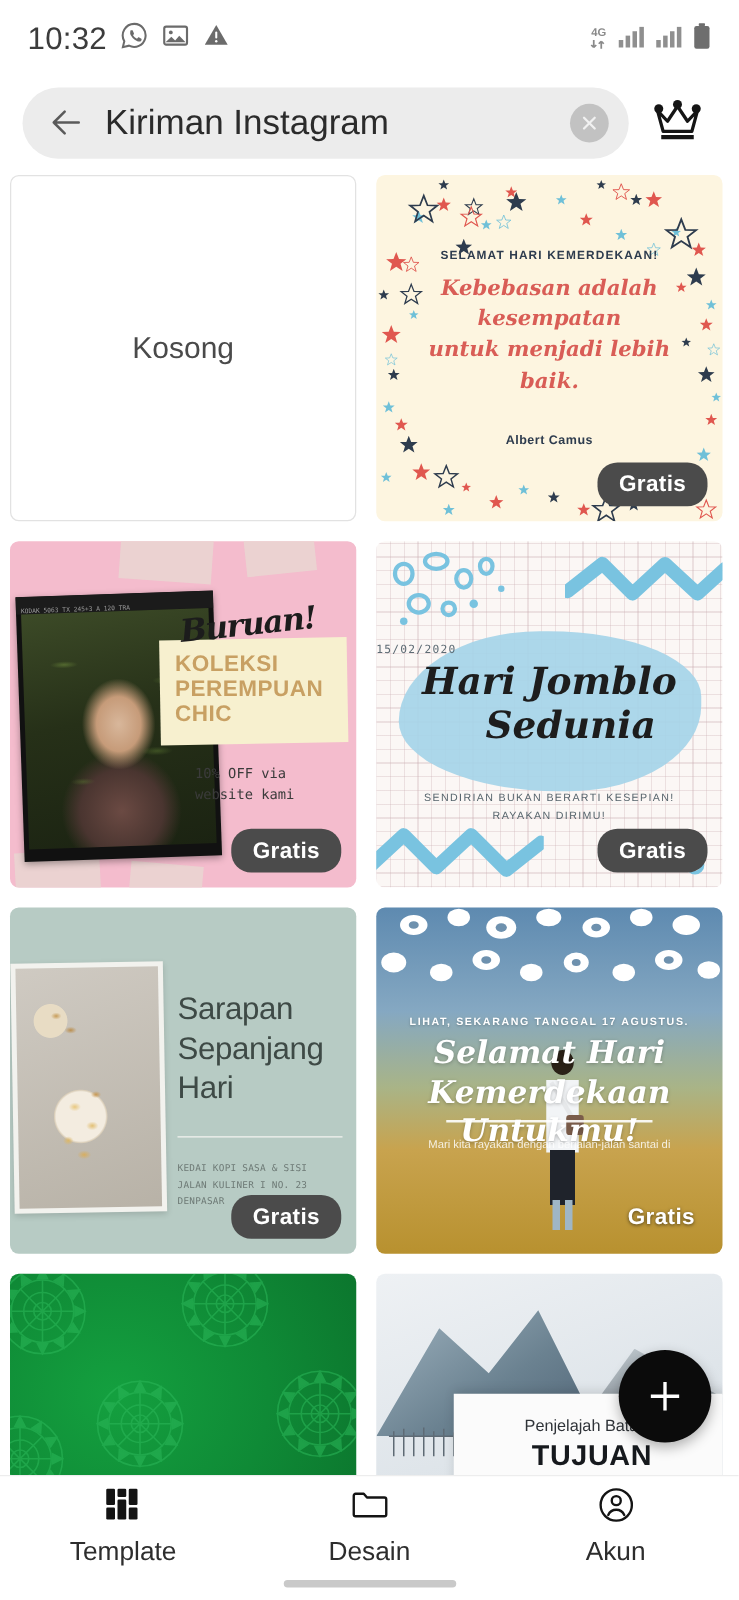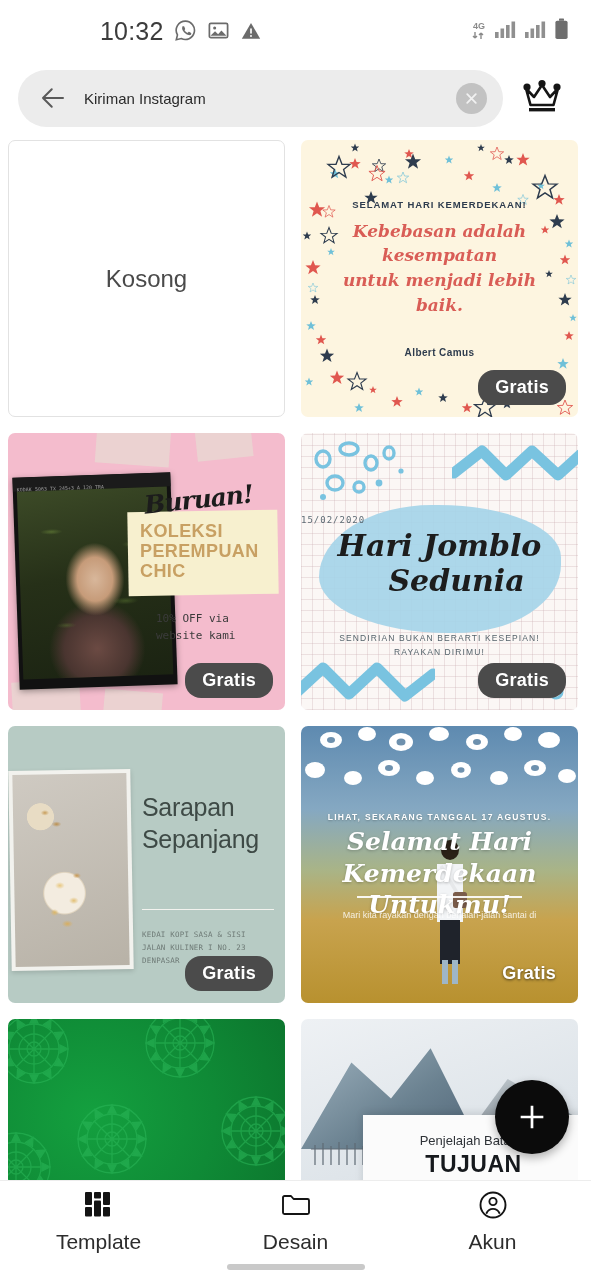--- a/index.html
+++ b/index.html
@@ -9,36 +9,36 @@
     font-family: "Liberation Sans", sans-serif;
     overflow: hidden;
   }
   .phone { position: relative; width: 591px; height: 1280px; background: #ffffff; }
 
   
   .statusbar {
     height: 62px; display: flex; align-items: center;
     padding: 0 22px; background: #fff;
   }
-  .sb-left { display: flex; align-items: flex-end; gap: 10px; margin-left: 78px; }
+  .sb-left { display: flex; align-items: flex-start; gap: 10px; }
   .sb-time { font-size: 25px; color: #3c3c3c; letter-spacing: .2px; }
   .sb-right { margin-left: auto; display: flex; align-items: center; gap: 7px; }
   .sb-ico { display: block; }
   .net-label { display: flex; flex-direction: column; align-items: center; line-height: 1; }
   .net-label span { font-size: 9px; font-weight: bold; color: #8a8a8a; }
 
   
   .topbar { height: 72px; display: flex; align-items: center; padding: 0 18px; gap: 8px; }
   .searchbox {
     flex: 1; height: 57px; background: #ececec; border-radius: 29px;
     display: flex; align-items: center; padding: 0 16px 0 18px;
   }
   .back-btn { width: 34px; height: 34px; display: flex; align-items: center; justify-content: center; flex: 0 0 auto; }
   .search-text {
-    flex: 1; font-size: 15px; color: #2b2b2b; margin-left: 14px;
+    flex: 1; font-size: 28px; color: #2b2b2b; margin-left: 14px;
     white-space: nowrap; overflow: hidden; text-overflow: ellipsis;
   }
   .clear-btn {
     width: 31px; height: 31px; border-radius: 50%; background: #c2c2c2;
     display: flex; align-items: center; justify-content: center; flex: 0 0 auto;
   }
   .crown-btn { width: 62px; height: 57px; display: flex; align-items: center; justify-content: center; flex: 0 0 auto; }
 
   
   .grid {
@@ -513,20 +513,21 @@
 
     <div class="row">
 
       <div class="card c-sarapan">
         <div class="sar-photo">
           <div class="sar-photo-in"></div>
         </div>
         <div class="sar-title">
           <div>Sarapan</div>
           <div>Sepanjang</div>
+          <div>Hari</div>
         </div>
         <div class="sar-rule"></div>
         <div class="sar-addr">
           <div>KEDAI KOPI SASA &amp; SISI</div>
           <div>JALAN KULINER I NO. 23</div>
           <div>DENPASAR</div>
         </div>
         <div class="badge">Gratis</div>
       </div>
 

